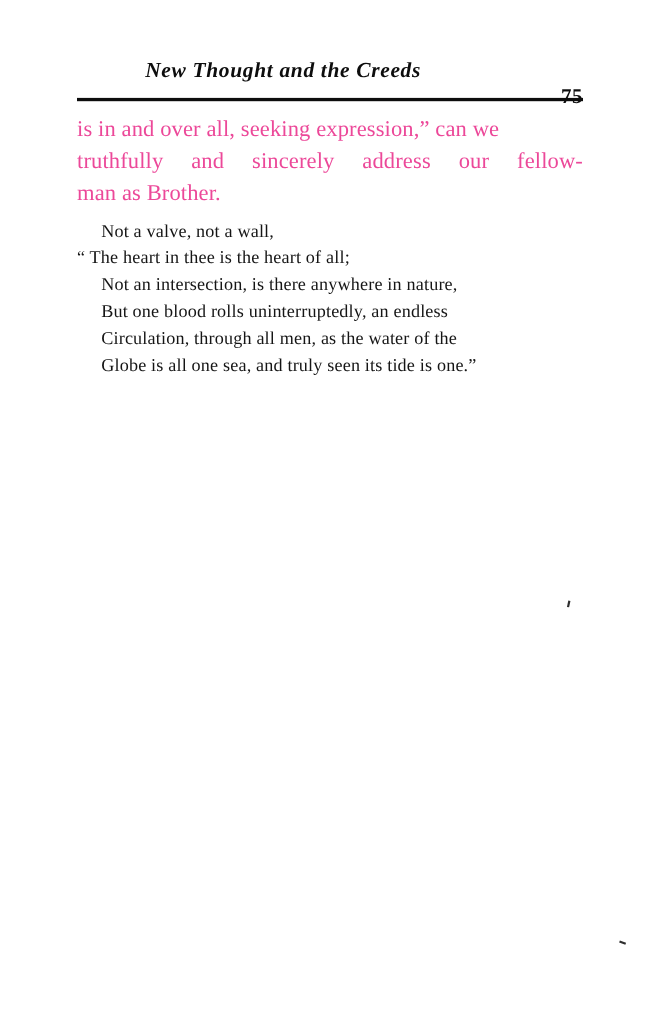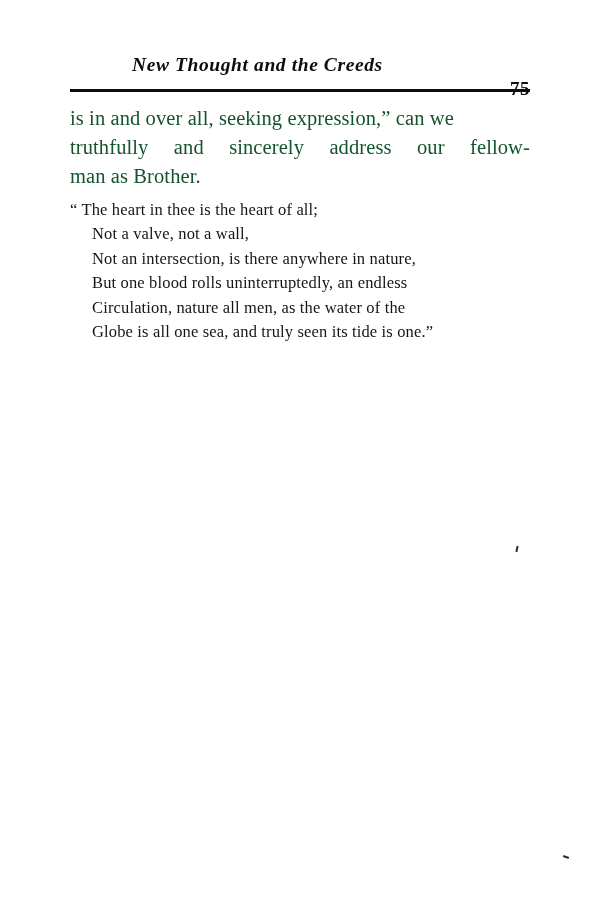--- a/index.html
+++ b/index.html
@@ -69,21 +69,21 @@
   .body-block {
     position: absolute;
     left: 70px;
     top: 104px;
     width: 460px;
   }
   .body-line {
     font-family: "Liberation Serif", serif;
     font-size: 20.5px;
     line-height: 29px;
-    color: #14532d;
+    color: #ec4899;
     white-space: pre;
     letter-spacing: 0.1px;
   }
   .body-line.justified {
     display: flex;
     justify-content: space-between;
     white-space: normal;
   }
   .body-line.justified > span {
     white-space: pre;
@@ -149,24 +149,24 @@
       <span>and</span>
       <span>sincerely</span>
       <span>address</span>
       <span>our</span>
       <span>fellow-</span>
     </div>
     <div class="body-line">man as Brother.</div>
   </div>
 
   <div class="verse-block">
+    <div class="verse-line indent">Not a valve, not a wall,</div>
     <div class="verse-line">“ The heart in thee is the heart of all;</div>
-    <div class="verse-line indent">Not a valve, not a wall,</div>
     <div class="verse-line indent">Not an intersection, is there anywhere in nature,</div>
     <div class="verse-line indent">But one blood rolls uninterruptedly, an endless</div>
-    <div class="verse-line indent">Circulation, nature all men, as the water of the</div>
+    <div class="verse-line indent">Circulation, through all men, as the water of the</div>
     <div class="verse-line indent">Globe is all one sea, and truly seen its tide is one.”</div>
   </div>
 
   <div class="speck speck-a"></div>
   <div class="speck speck-b"></div>
 
 </div>
 
 </body></html>

